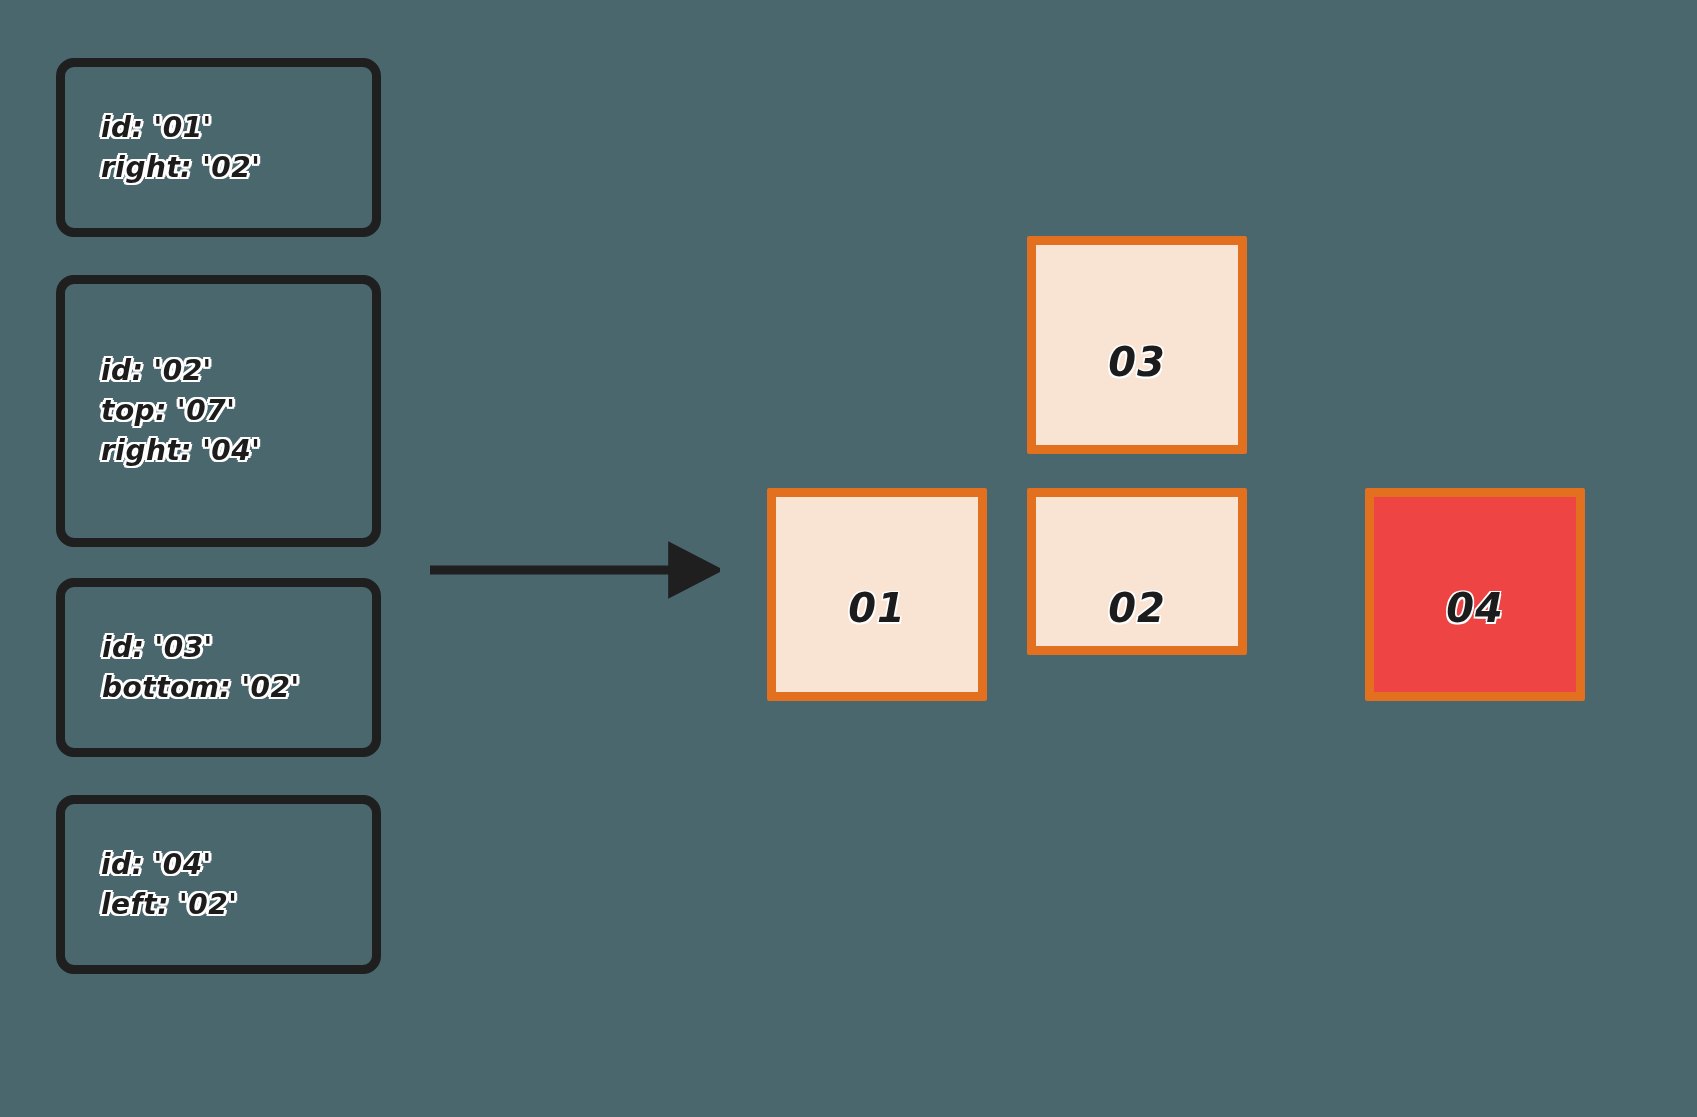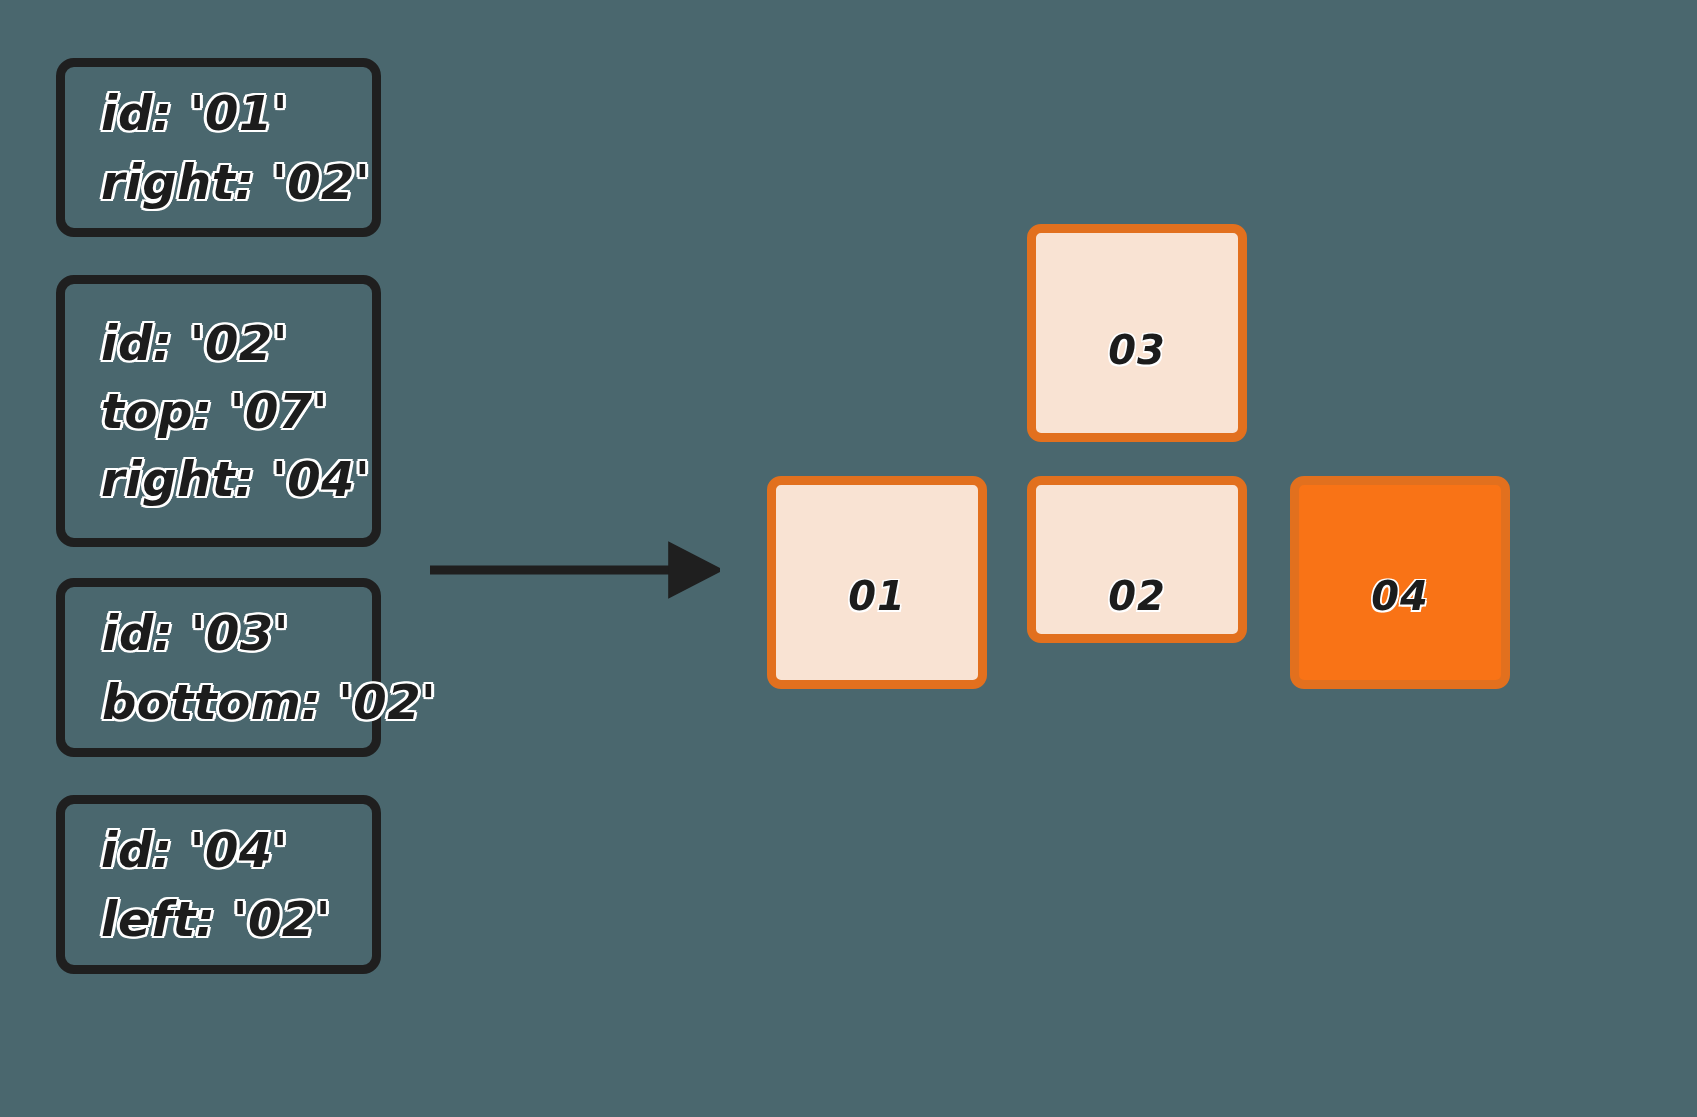--- a/index.html
+++ b/index.html
@@ -29,21 +29,21 @@
     background: transparent;
     display: flex;
     flex-direction: column;
     justify-content: center;
     padding-left: 36px;
   }
   .spec-line {
     font-family: "DejaVu Sans", sans-serif;
     font-weight: 700;
     font-style: italic;
-    font-size: 48px;
+    font-size: 28px;
     line-height: 1.42;
     color: #1c1c1c;
     white-space: pre;
     letter-spacing: 0.5px;
     text-shadow:
       -2px -2px 0 #ffffff,  2px -2px 0 #ffffff,
       -2px  2px 0 #ffffff,  2px  2px 0 #ffffff,
       -2px  0   0 #ffffff,  2px  0   0 #ffffff,
        0   -2px 0 #ffffff,  0    2px 0 #ffffff,
       -3px  0   0 #ffffff,  3px  0   0 #ffffff;
@@ -56,22 +56,23 @@
     top: 530px;
     width: 300px;
     height: 80px;
   }
 
   
   .tile {
     position: absolute;
     box-sizing: border-box;
     border: 9px solid #e2701e;
-    border-radius: 14px;
+    border-radius: 2px;
     background: #f9e3d3;
+    margin-top: 12px;
   }
   .tile-label {
     position: absolute;
     left: 0;
     right: 0;
     font-family: "DejaVu Sans", sans-serif;
     font-weight: 700;
     font-style: italic;
     font-size: 40px;
     color: #1c1c1c;
@@ -121,18 +122,18 @@
   <div id="tile-grid">
       <div class="tile" style="left: 1027px; top: 224px; width: 220px; height: 218px; border-color: rgb(226, 112, 30); background: rgb(249, 227, 211);">
         <div class="tile-label" style="top: 94px;">03</div>
       </div>
       <div class="tile" style="left: 767px; top: 476px; width: 220px; height: 213px; border-color: rgb(226, 112, 30); background: rgb(249, 227, 211);">
         <div class="tile-label" style="top: 88px;">01</div>
       </div>
       <div class="tile" style="left: 1027px; top: 476px; width: 220px; height: 167px; border-color: rgb(226, 112, 30); background: rgb(249, 227, 211);">
         <div class="tile-label" style="top: 88px;">02</div>
       </div>
-      <div class="tile" style="left: 1290px; top: 476px; width: 220px; height: 213px; border-color: rgb(226, 112, 30); background: #f97316;">
+      <div class="tile" style="left: 1365px; top: 476px; width: 220px; height: 213px; border-color: rgb(226, 112, 30); background: #ef4444;">
         <div class="tile-label" style="top: 88px;">04</div>
       </div>
     </div>
 
 </div>
 
 </body></html>

